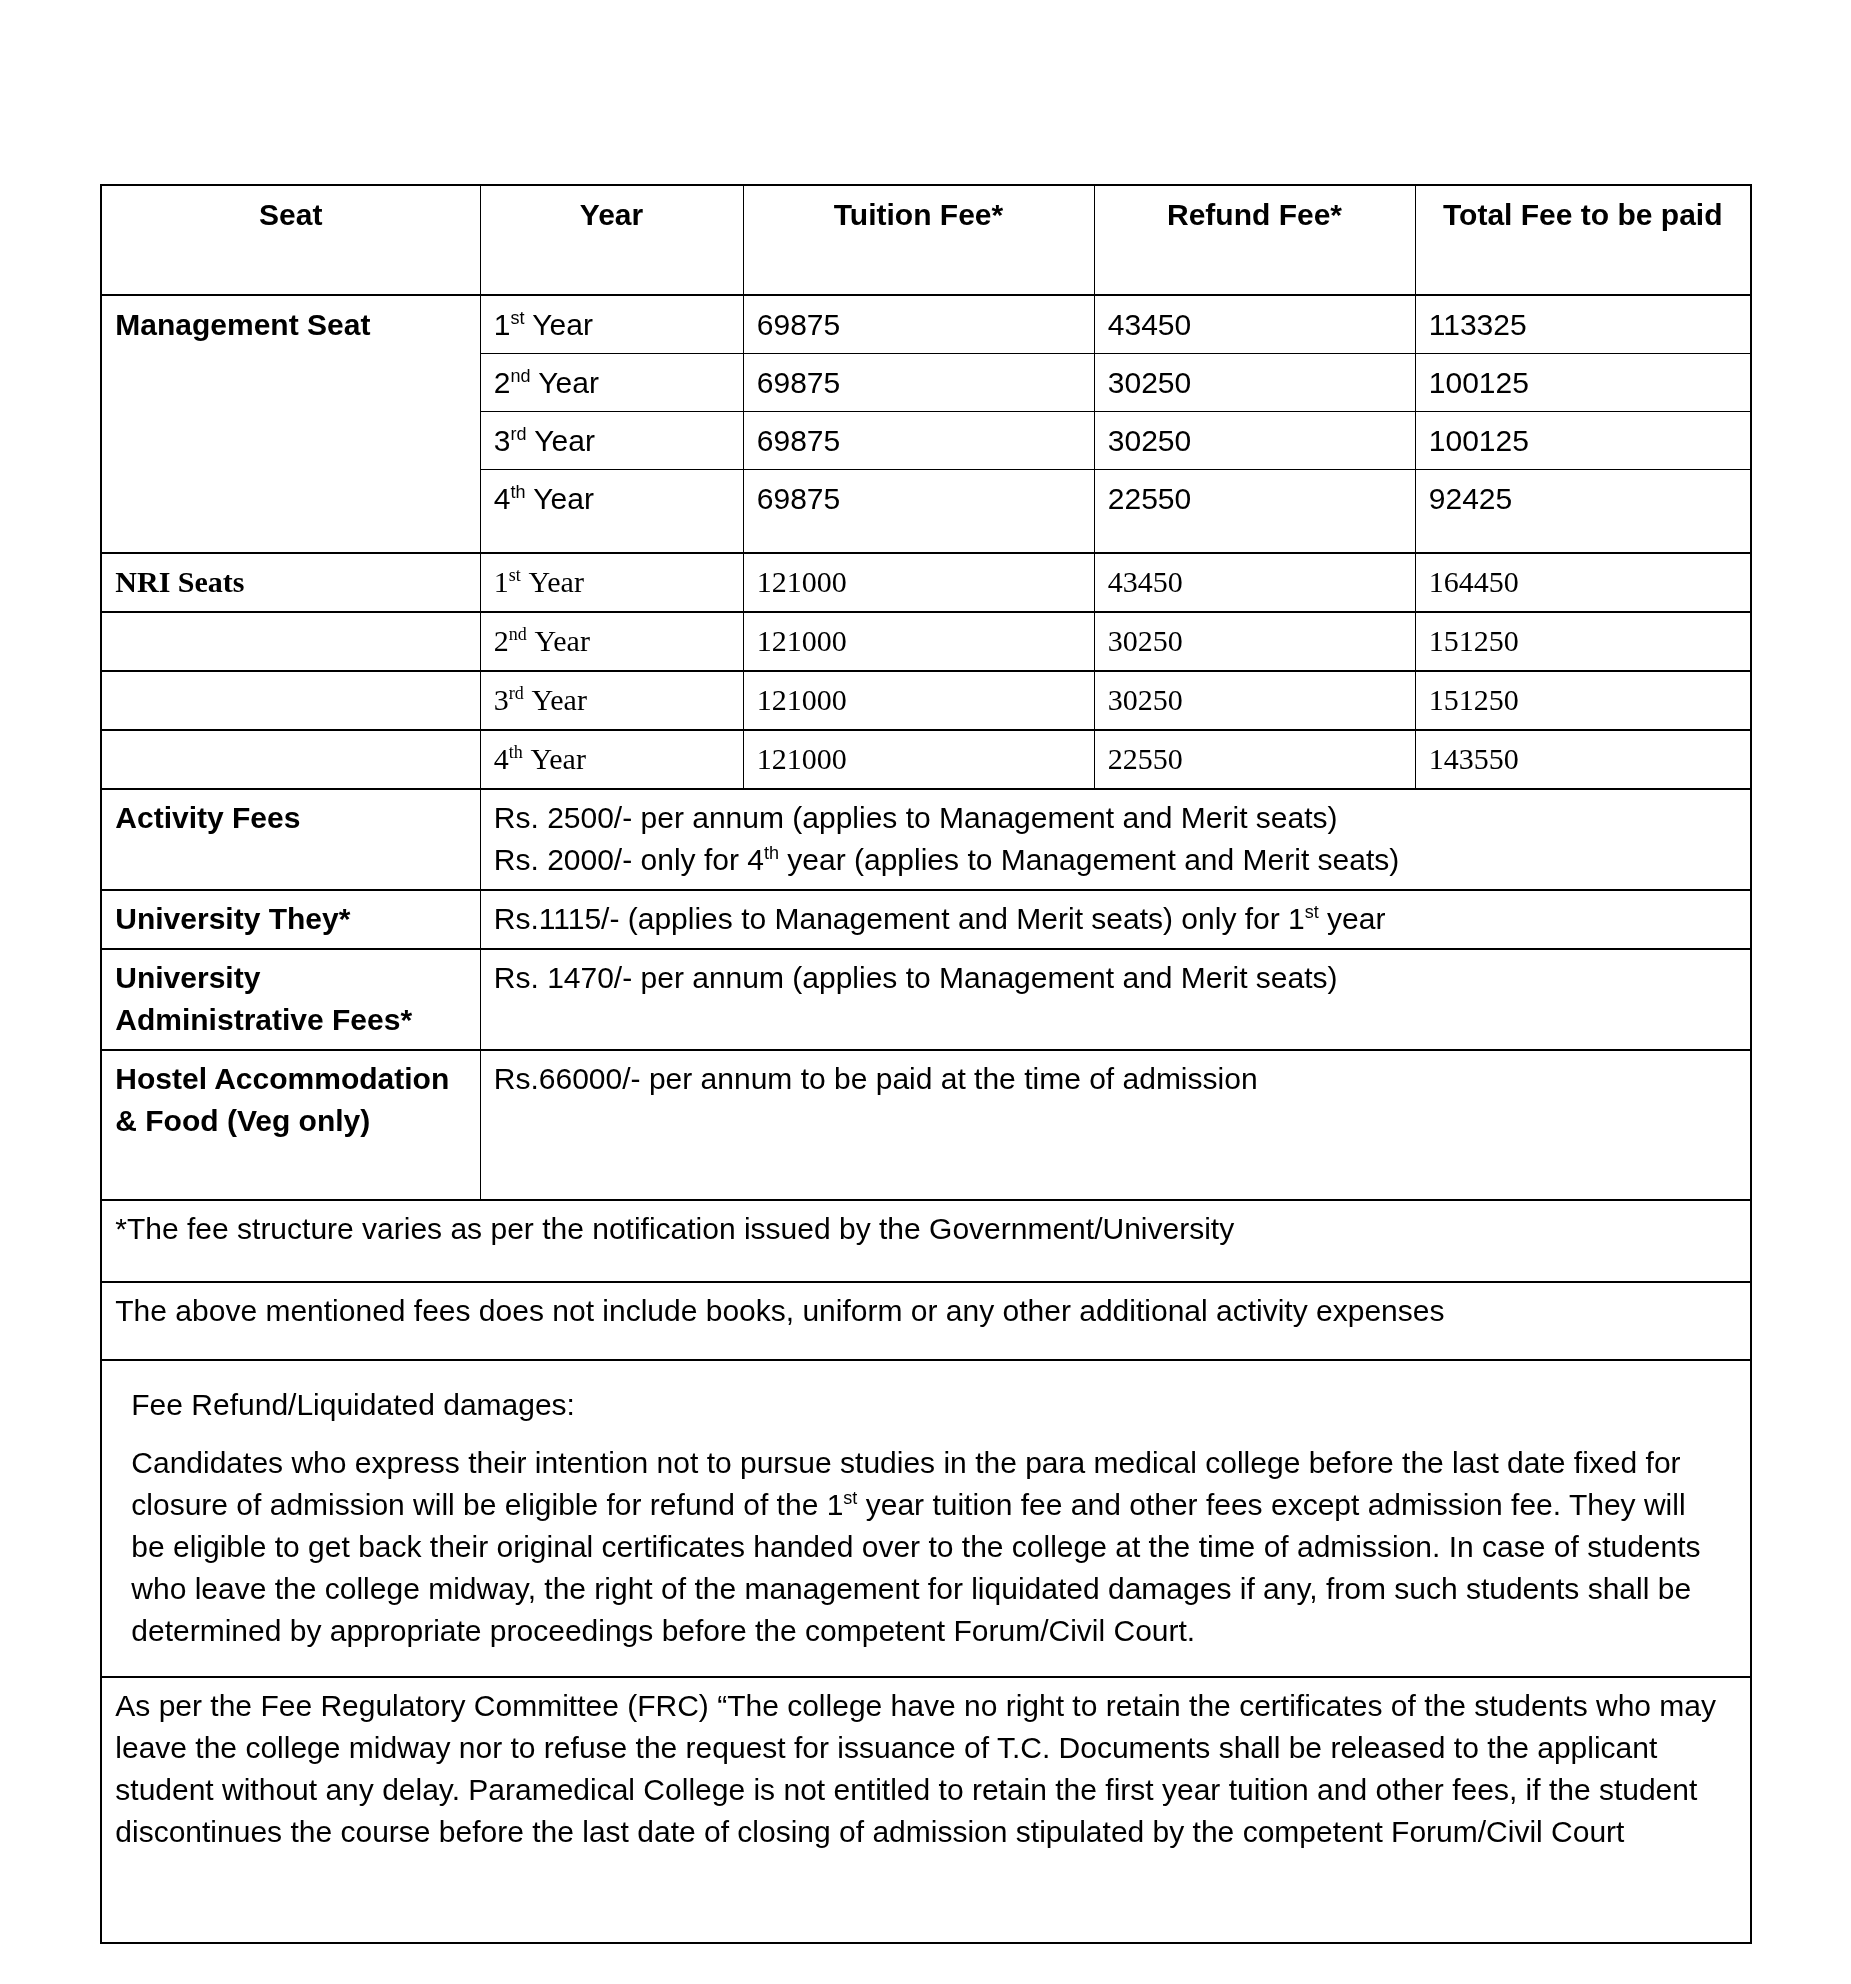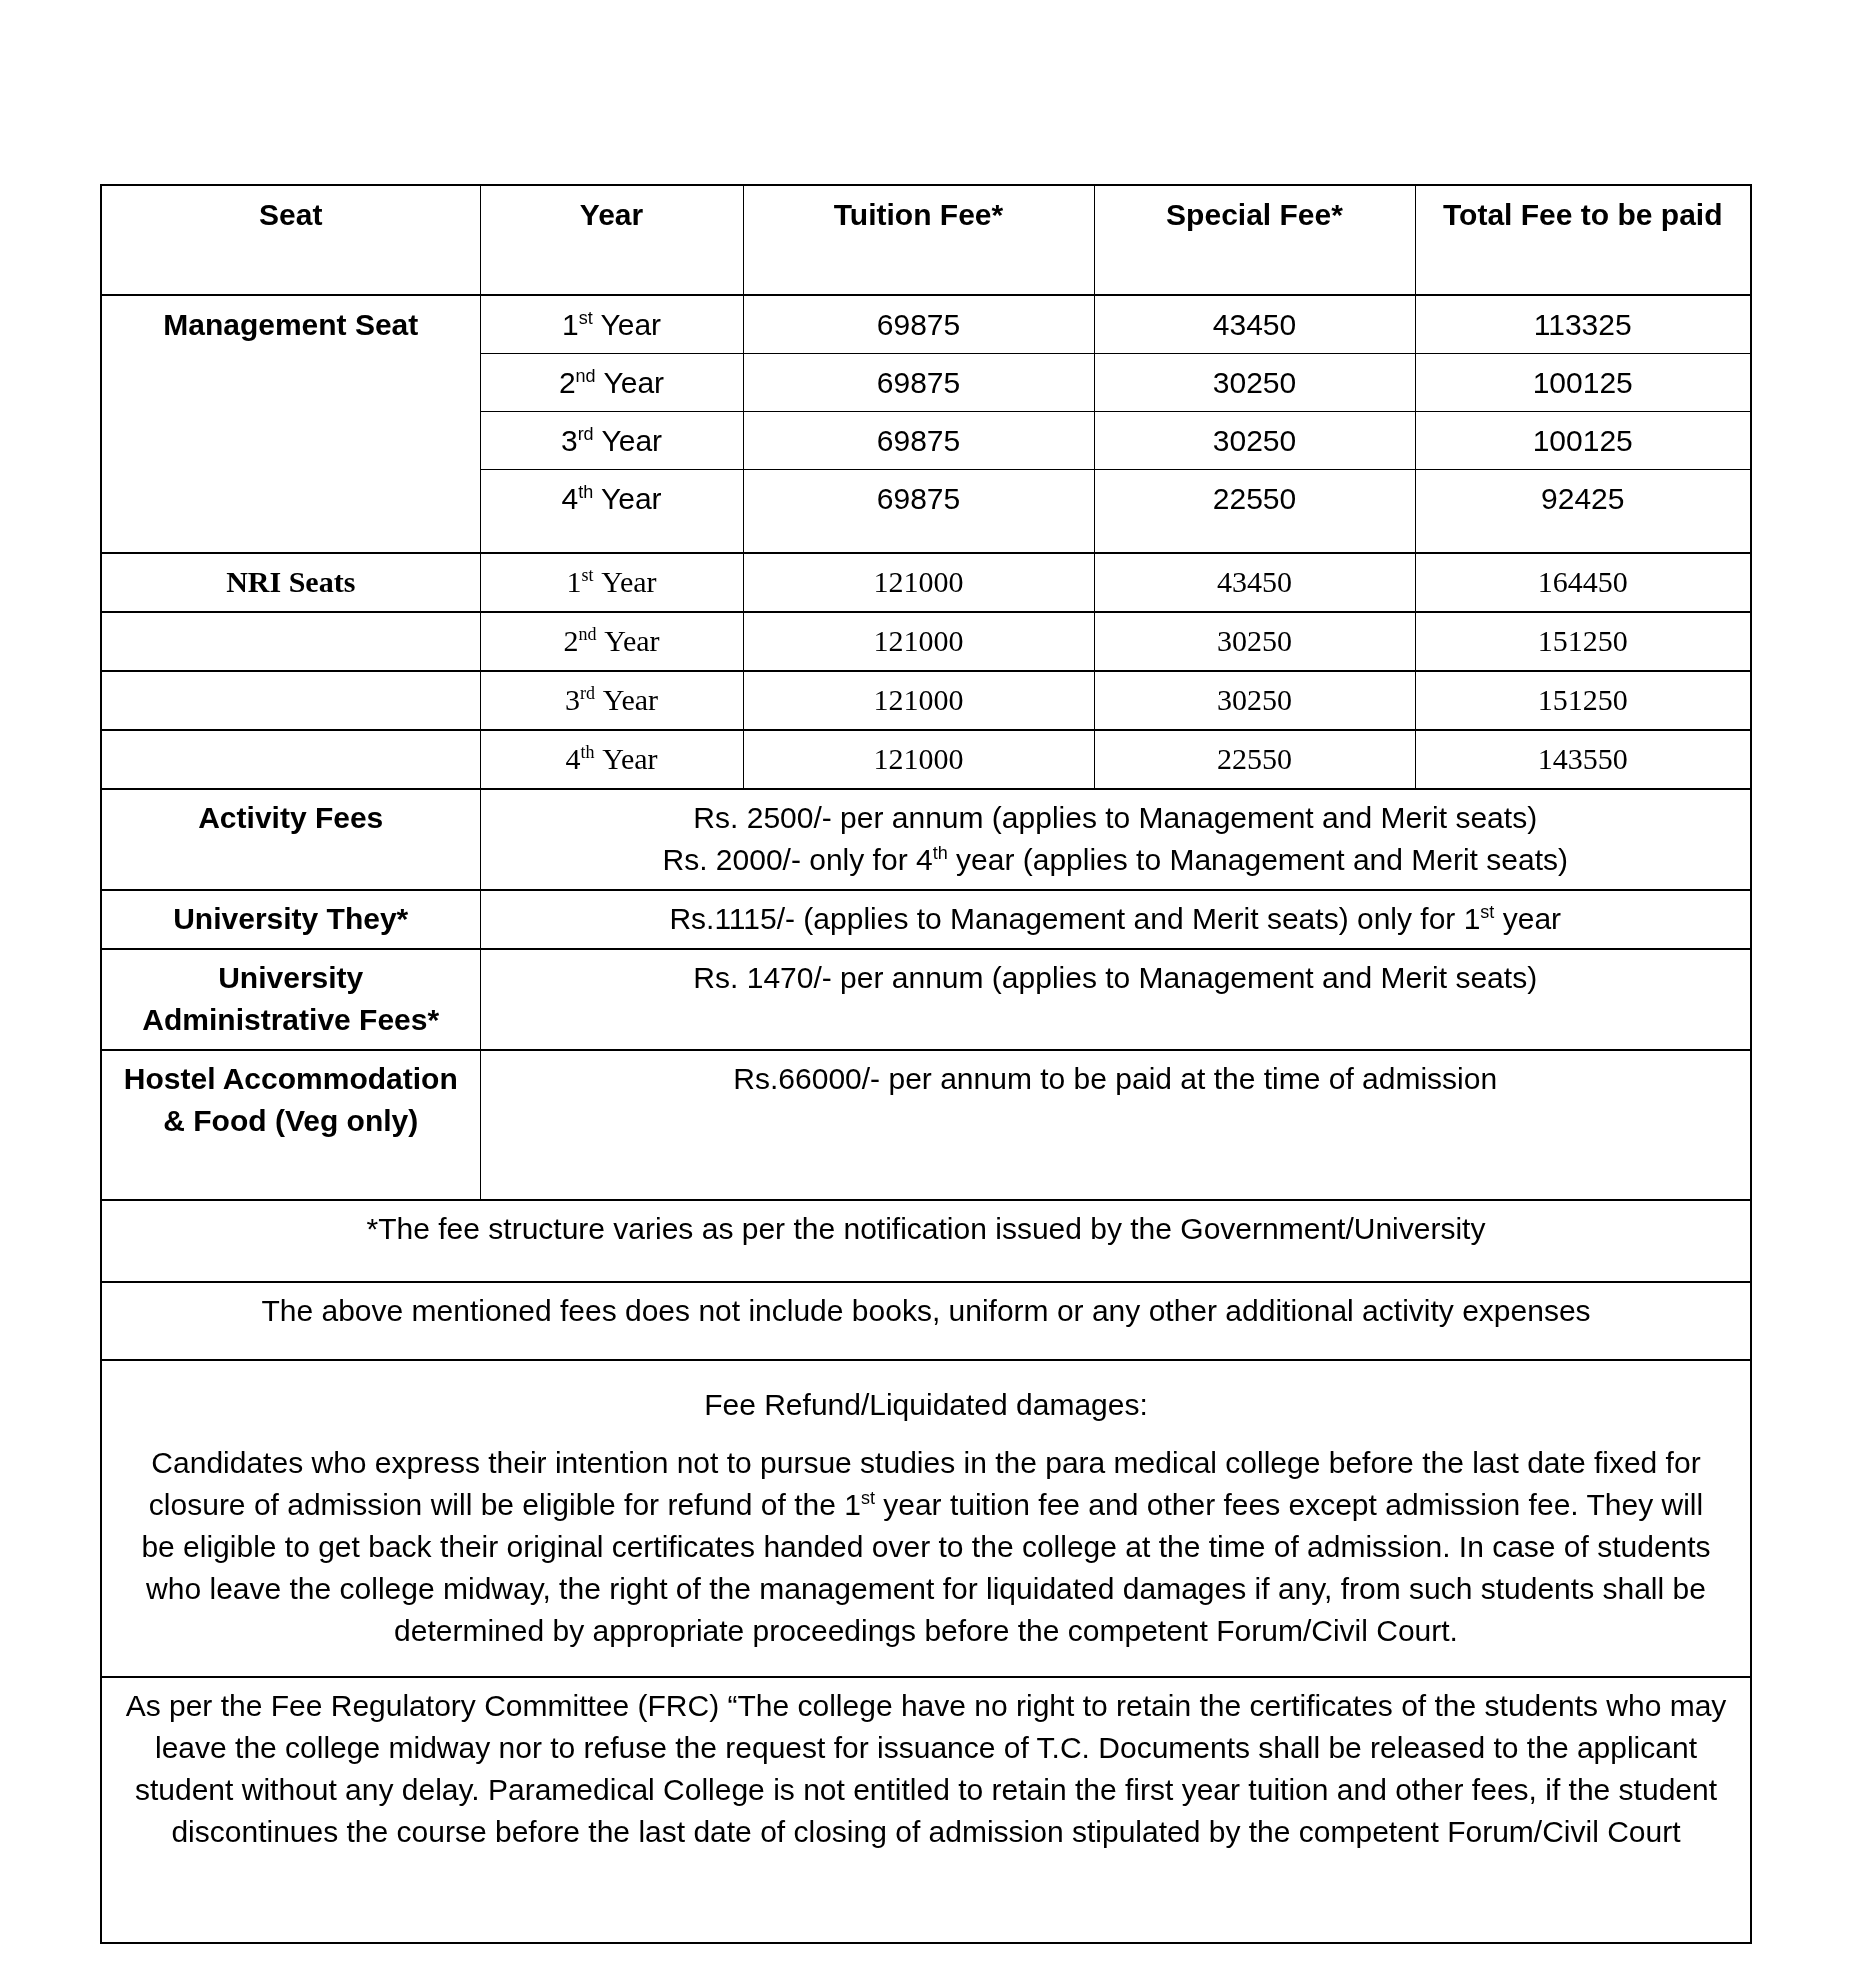--- a/index.html
+++ b/index.html
@@ -33,21 +33,21 @@
     border-collapse: collapse;
     table-layout: fixed;
     border: 2.5px solid #000;
     font-size: 30px;
     line-height: 1.4;
   }
   td, th {
     border: 1.7px solid #000;
     vertical-align: top;
     padding: 7.5px 13.3px;
-    text-align: center;
+    text-align: left;
     font-weight: normal;
     overflow: hidden;
   }
   thead th {
     text-align: center;
     font-weight: bold;
     height: 110px;
     border-bottom-width: 2.5px;
   }
   .b { font-weight: bold; }
@@ -84,21 +84,21 @@
       <col style="width:351px">
       <col style="width:321px">
       <col style="width:336px">
     </colgroup>
 
     <thead>
       <tr>
         <th>Seat</th>
         <th>Year</th>
         <th>Tuition Fee*</th>
-        <th>Special Fee*</th>
+        <th>Refund Fee*</th>
         <th>Total Fee to be paid</th>
       </tr>
     </thead>
 
     <tbody>
 
       <tr class="h-std">
         <td class="b" rowspan="4">Management Seat</td>
         <td><span>1</span><sup>st</sup><span class="yw">Year</span></td>
         <td>69875</td>

